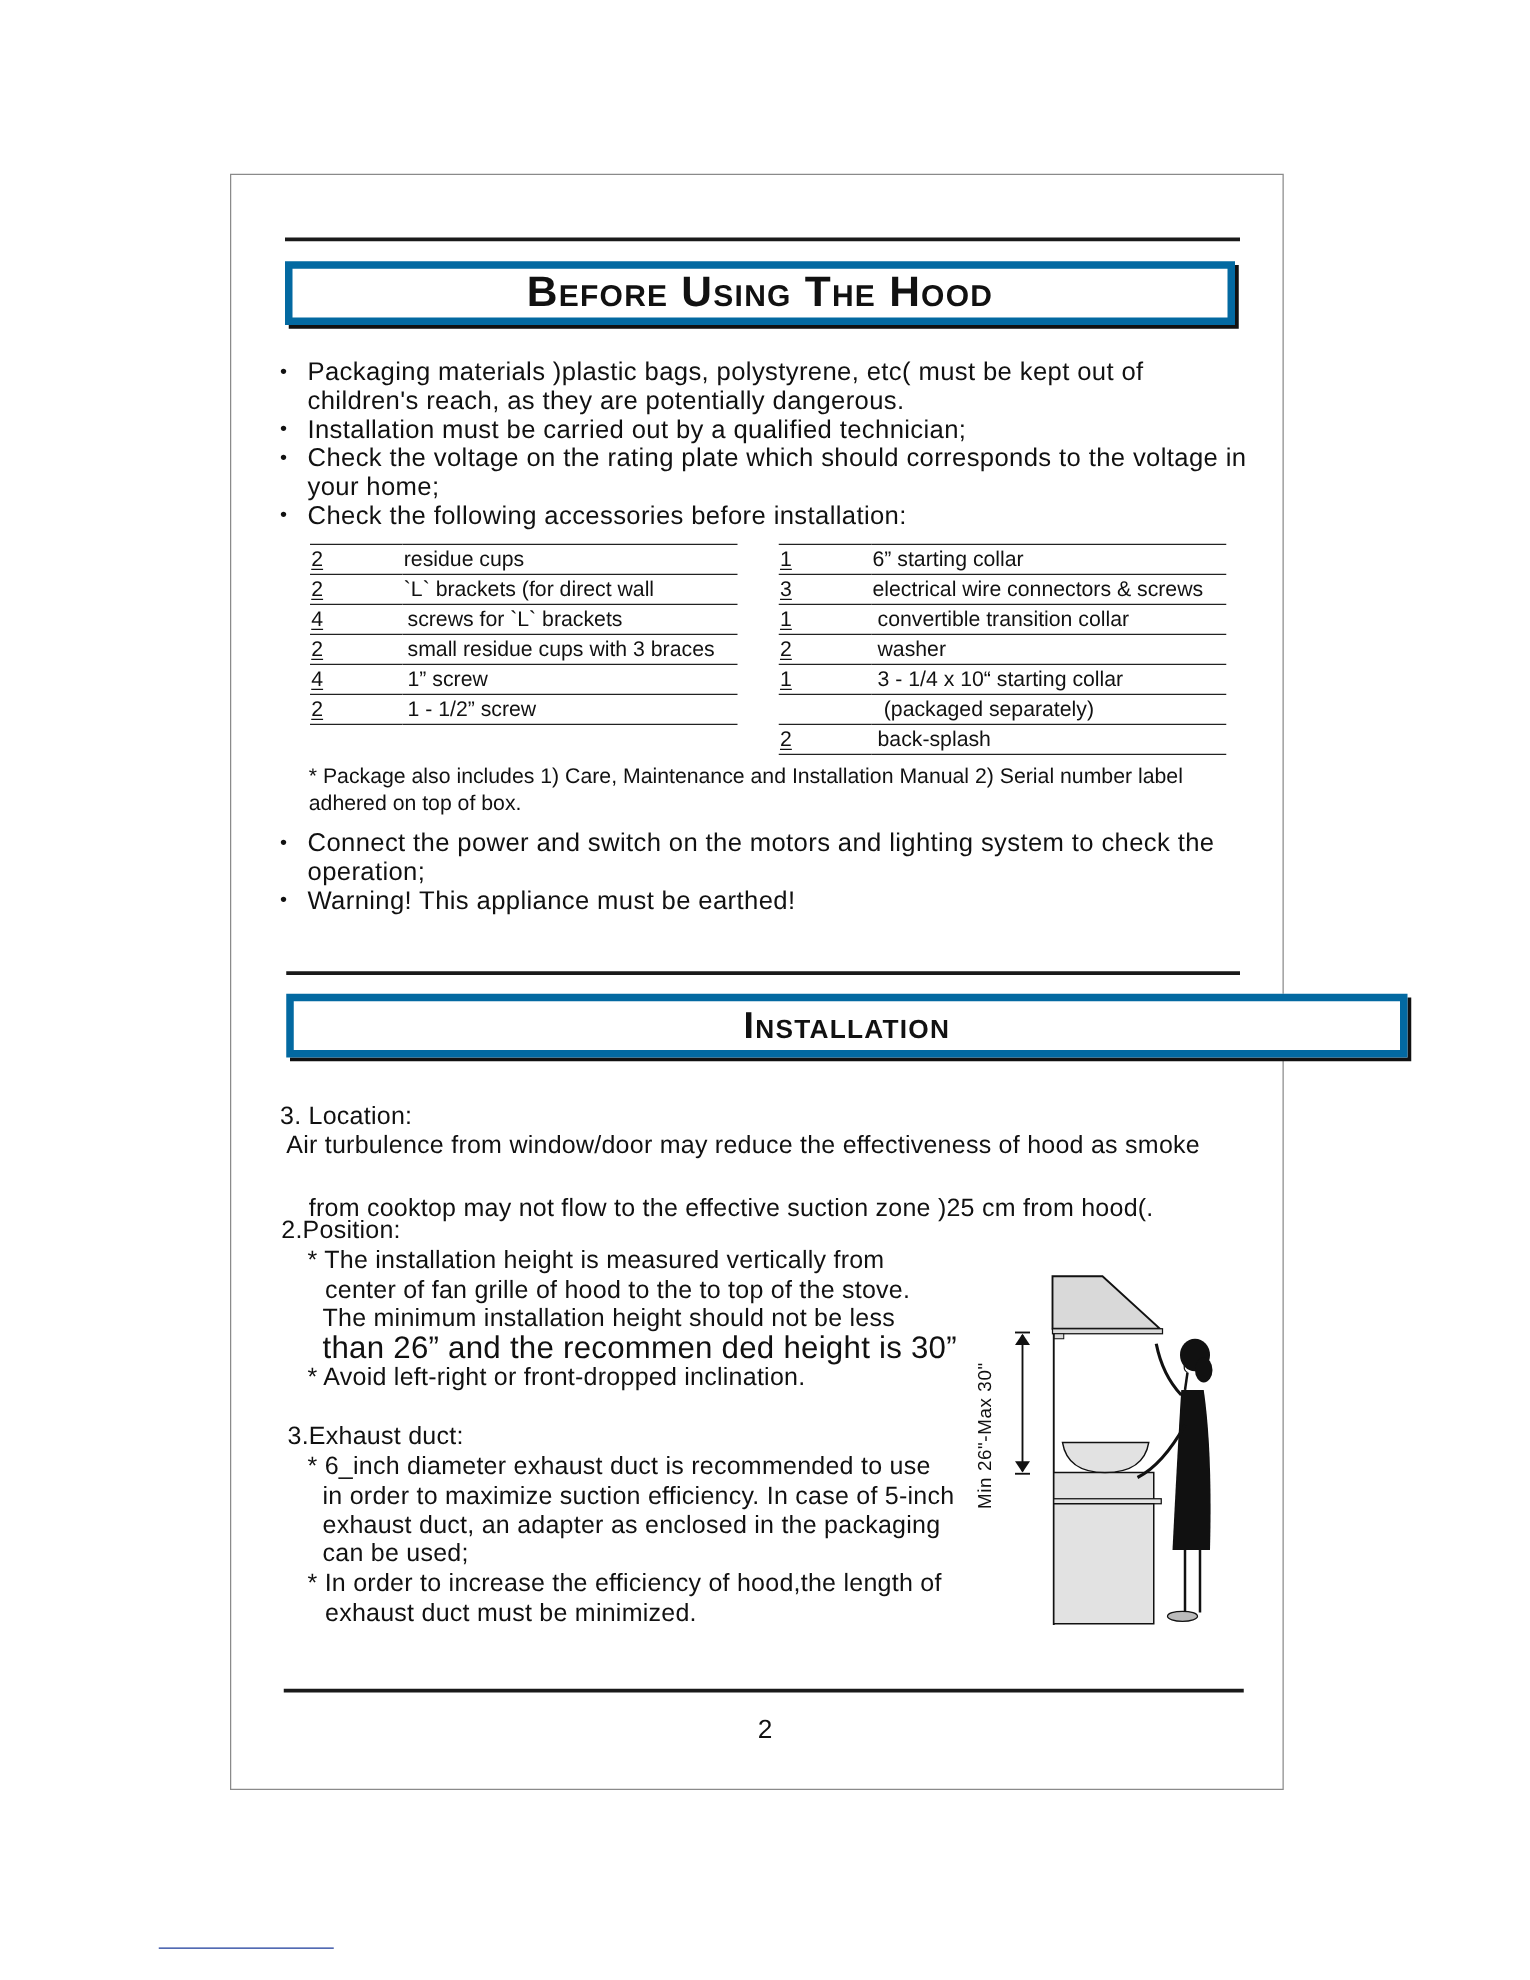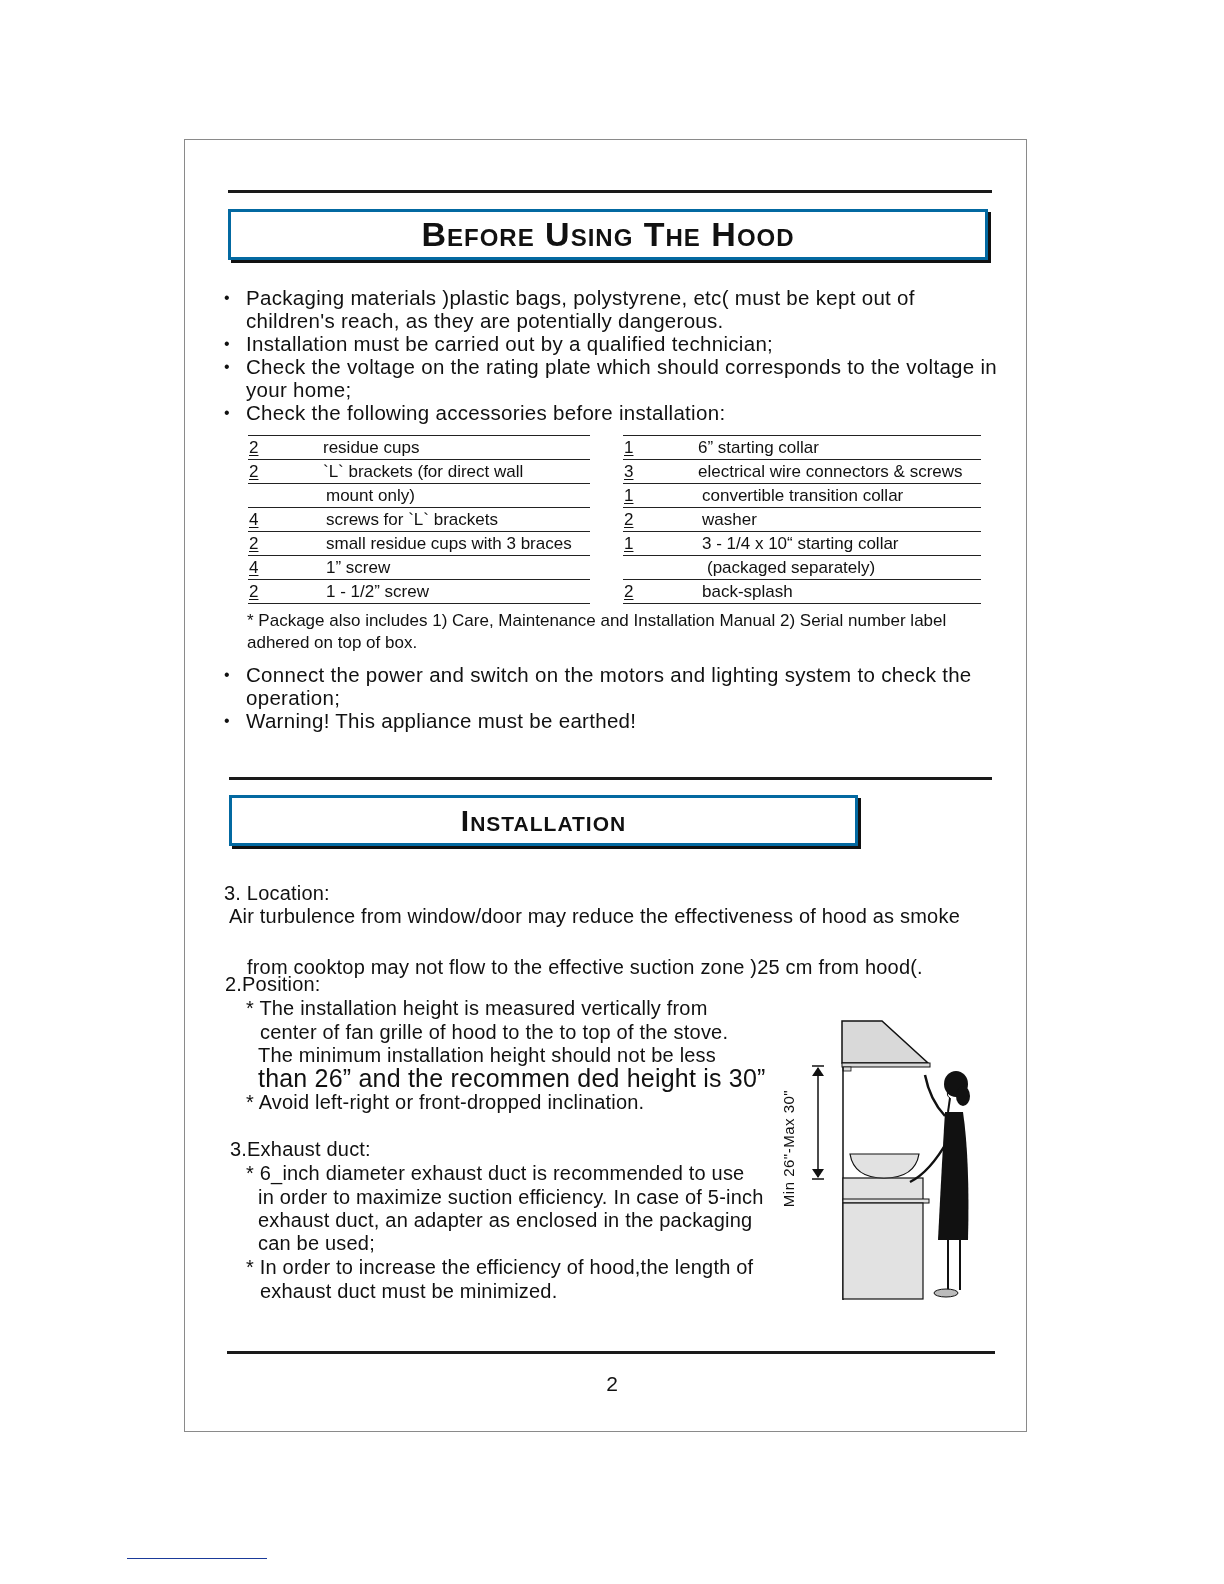--- a/index.html
+++ b/index.html
@@ -1,19 +1,19 @@
 <!DOCTYPE html>
 <html><head>
   <meta charset="utf-8">
   <style>
     html, body { margin: 0; padding: 0; background: #ffffff; }
     body { width: 1224px; height: 1584px; position: relative; font-family: "Liberation Sans", sans-serif; color: #111; }
     .page-frame { position: absolute; left: 184px; top: 139px; width: 843px; height: 1293px; border: 1px solid #8a8a8a; box-sizing: border-box; background: #fff; }
     .hr { position: absolute; height: 3px; background: #1a1a1a; }
-    .section-box { position: absolute; border: 3px solid #0369a1; box-shadow: 3px 3px 0 #111; background: #fff; box-sizing: border-box; display: flex; align-items: center; justify-content: center; }
+    .section-box { position: absolute; border: 6px solid #0369a1; box-shadow: 3px 3px 0 #111; background: #fff; box-sizing: border-box; display: flex; align-items: center; justify-content: center; }
     .section-title { font-family: "Liberation Sans", sans-serif; font-weight: bold; font-variant: small-caps; letter-spacing: 1px; color: #111; }
     .t1 { font-size: 34px; }
     .t2 { font-size: 30px; }
     .bullets { position: absolute; left: 222px; width: 780px; font-size: 20.5px; line-height: 23px; letter-spacing: 0.3px; }
     .bullet { position: relative; padding-left: 24px; margin: 0; }
     .bullet .dot { position: absolute; left: 2px; top: 0; font-size: 16px; }
     .acc-table { position: absolute; border-collapse: collapse; font-size: 17px; }
     .acc-row { height: 22px; border-bottom: 1.5px solid #222; }
     .acc-row:first-child { border-top: 1.5px solid #222; }
     .acc-qty { width: 72px; text-decoration: underline; text-underline-offset: 2px; }
@@ -43,24 +43,20 @@
 
 <table class="acc-table" style="left:248px; top:435px; width:342px;">
   <tbody>
       <tr class="acc-row">
         <td class="acc-qty">2</td>
         <td class="acc-name">residue cups</td>
       </tr>
   <tr class="acc-row">
         <td class="acc-qty">2</td>
         <td class="acc-name">`L` brackets (for direct wall</td>
-      </tr>
-  <tr class="acc-row">
-        <td class="acc-qty"></td>
-        <td class="acc-name" style="padding-left:4px;">mount only)</td>
       </tr>
   <tr class="acc-row">
         <td class="acc-qty">4</td>
         <td class="acc-name" style="padding-left:4px;">screws for `L` brackets</td>
       </tr>
   <tr class="acc-row">
         <td class="acc-qty">2</td>
         <td class="acc-name" style="padding-left:4px;margin-top:40px;">small residue cups with 3 braces</td>
       </tr>
   <tr class="acc-row">
@@ -108,21 +104,21 @@
   </table>
 
 <div class="note" style="top:610px;">* Package also includes 1) Care, Maintenance and Installation Manual 2) Serial number label adhered on top of box.</div>
 
 <div class="bullets" style="top:663px;">
   <p class="bullet"><span class="dot">•</span><span>Connect the power and switch on the motors and lighting system to check the operation;</span></p>
   <p class="bullet"><span class="dot">•</span><span>Warning! This appliance must be earthed!</span></p>
 </div>
 
 <div class="hr" style="left:229px; top:777px; width:763px;"></div>
-<div class="section-box" style="left:229px; top:795px; width:629px; height:51px;justify-content:center;">
+<div class="section-box" style="left:229px; top:795px; width:897px; height:51px;justify-content:center;">
   <span class="section-title t2">Installation</span>
 </div>
 
 <div class="body-text" style="left:224px; top:882px;">3. Location:</div>
 <div class="body-text" style="left:229px; top:905px;">Air turbulence from window/door may reduce the effectiveness of hood as smoke</div>
 <div class="body-text" style="left:247px; top:928px;margin-top:28px;">from cooktop may not flow to the effective suction zone )25 cm from hood(.</div>
 
 <div class="body-text" style="left:225px; top:973px;">2.Position:</div>
 <div class="body-text" style="left:246px; top:997px;">* The installation height is measured vertically from</div>
 <div class="body-text" style="left:260px; top:1021px;">center of  fan grille of hood to the  to top of the stove.</div>

